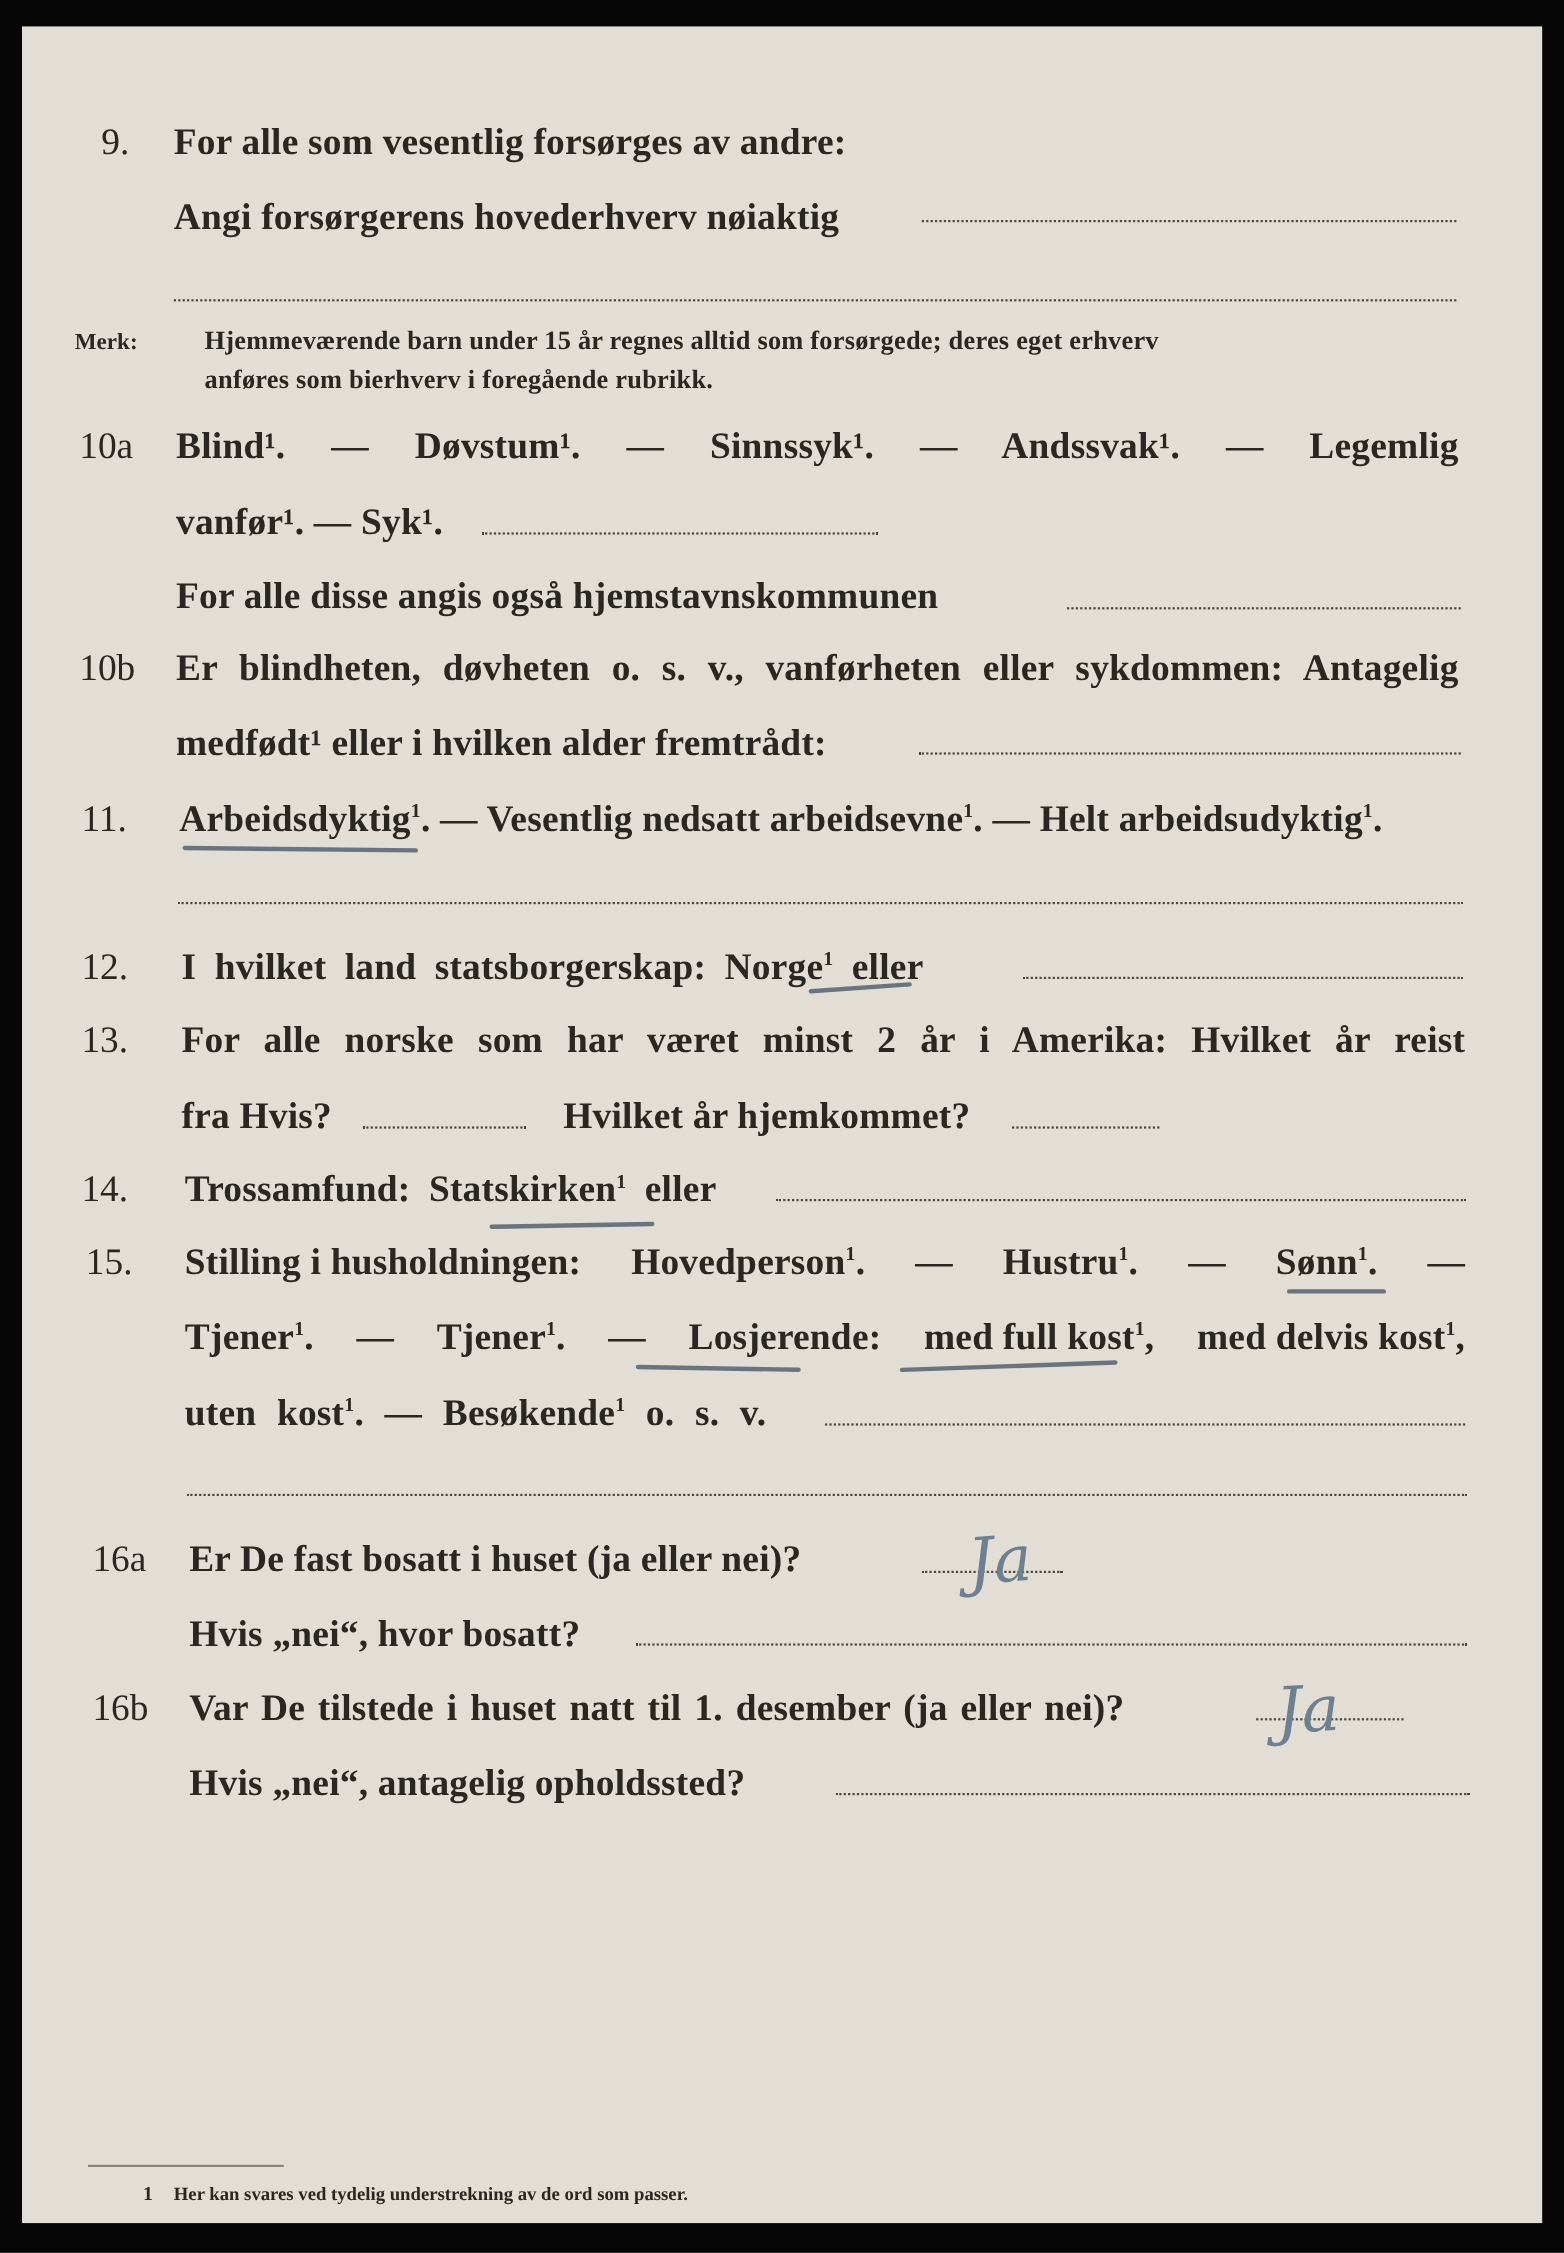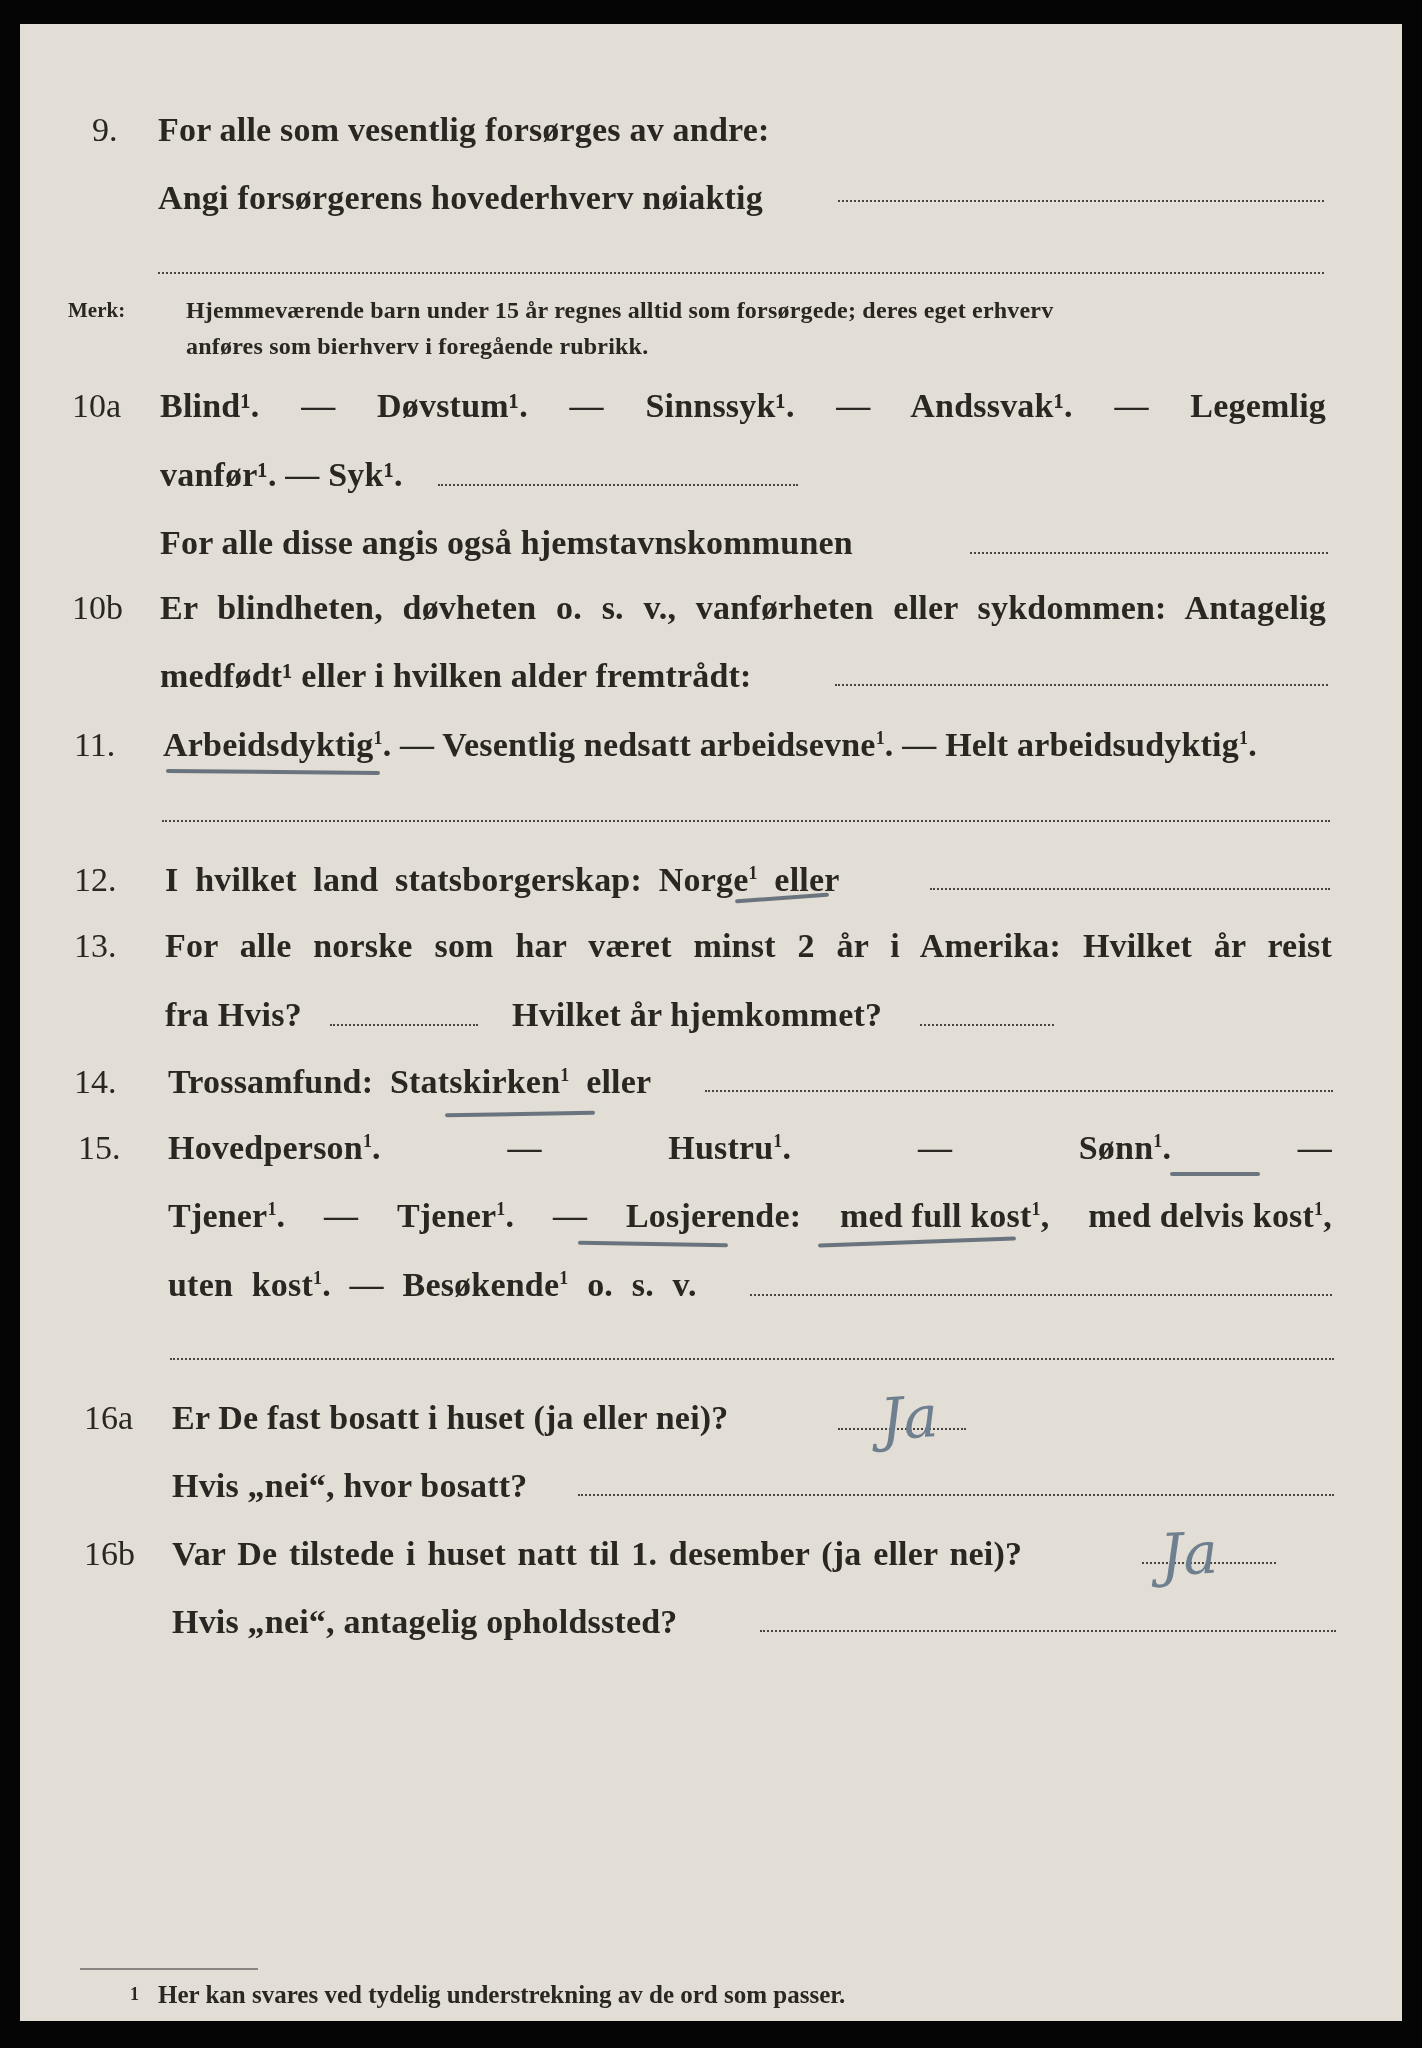--- a/index.html
+++ b/index.html
@@ -8,21 +8,21 @@
   .paper { position:absolute; left:20px; top:24px; width:1382px; height:1997px;
            background:#e3ded5; }
   .line { position:absolute; white-space:nowrap; font-size:34px; line-height:40px; letter-spacing:0.2px;font-weight:bold; }
   .num { position:absolute; font-size:34px; line-height:40px; }
   .small { font-size:24px; line-height:32px; }
   .merk-label { font-weight:bold; font-size:21px; line-height:32px; position:absolute; }
   sup { font-size:18px; vertical-align:super; line-height:0; }
   .dots { position:absolute; height:0; border-bottom:2px dotted #4a4540; }
   .ul { position:absolute; height:4px; border-radius:3px; background:#556270; opacity:0.85; }
   .hw { position:absolute; font-family:"DejaVu Serif", serif; font-style:italic; color:#6e8090; font-size:58px; line-height:60px; }
-  .foot { position:absolute; font-size:25px; line-height:30px; font-weight:bold; }
+  .foot { position:absolute; font-size:17px; line-height:30px; font-weight:bold; }
   .fnmark { position:absolute; font-size:18px; line-height:22px; font-weight:bold; }
   .stamp { position:absolute; left:80px; top:1968px; width:178px; height:2px; background:#8a8580; }
 </style>
 </head>
 <body>
 
 <div class="paper"></div>
 
 <div class="num" style="left:92px;top:110px">9.</div>
 <div class="line" style="left:158px;top:110px">For alle som vesentlig forsørges av andre:</div>
@@ -73,20 +73,21 @@
 <div class="line" style="left:168px;top:1062px;word-spacing:8px">
   <span>Trossamfund:</span>
   <span>Statskirken</span><sup>1</sup>
   <span>eller</span>
 </div>
 <div class="ul" style="left:445px;top:1112px;width:150px;transform:rotate(-1deg)"></div>
 <div class="dots" style="left:705px;top:1090px;width:628px"></div>
 
 <div class="num" style="left:78px;top:1128px">15.</div>
 <div class="line" style="left:168px;top:1128px;width:1164px;display:flex;justify-content:space-between">
+  <span>Stilling i husholdningen:</span>
   <span><span>Hovedperson</span><sup>1</sup>.</span>
   <span>—</span>
   <span><span>Hustru</span><sup>1</sup>.</span>
   <span>—</span>
   <span><span>Sønn</span><sup>1</sup>.</span>
   <span>—</span>
 </div>
 <div class="ul" style="left:1170px;top:1172px;width:90px"></div>
 <div class="line" style="left:168px;top:1196px;width:1164px;display:flex;justify-content:space-between">
   <span><span>Tjener</span><sup>1</sup>.</span>

